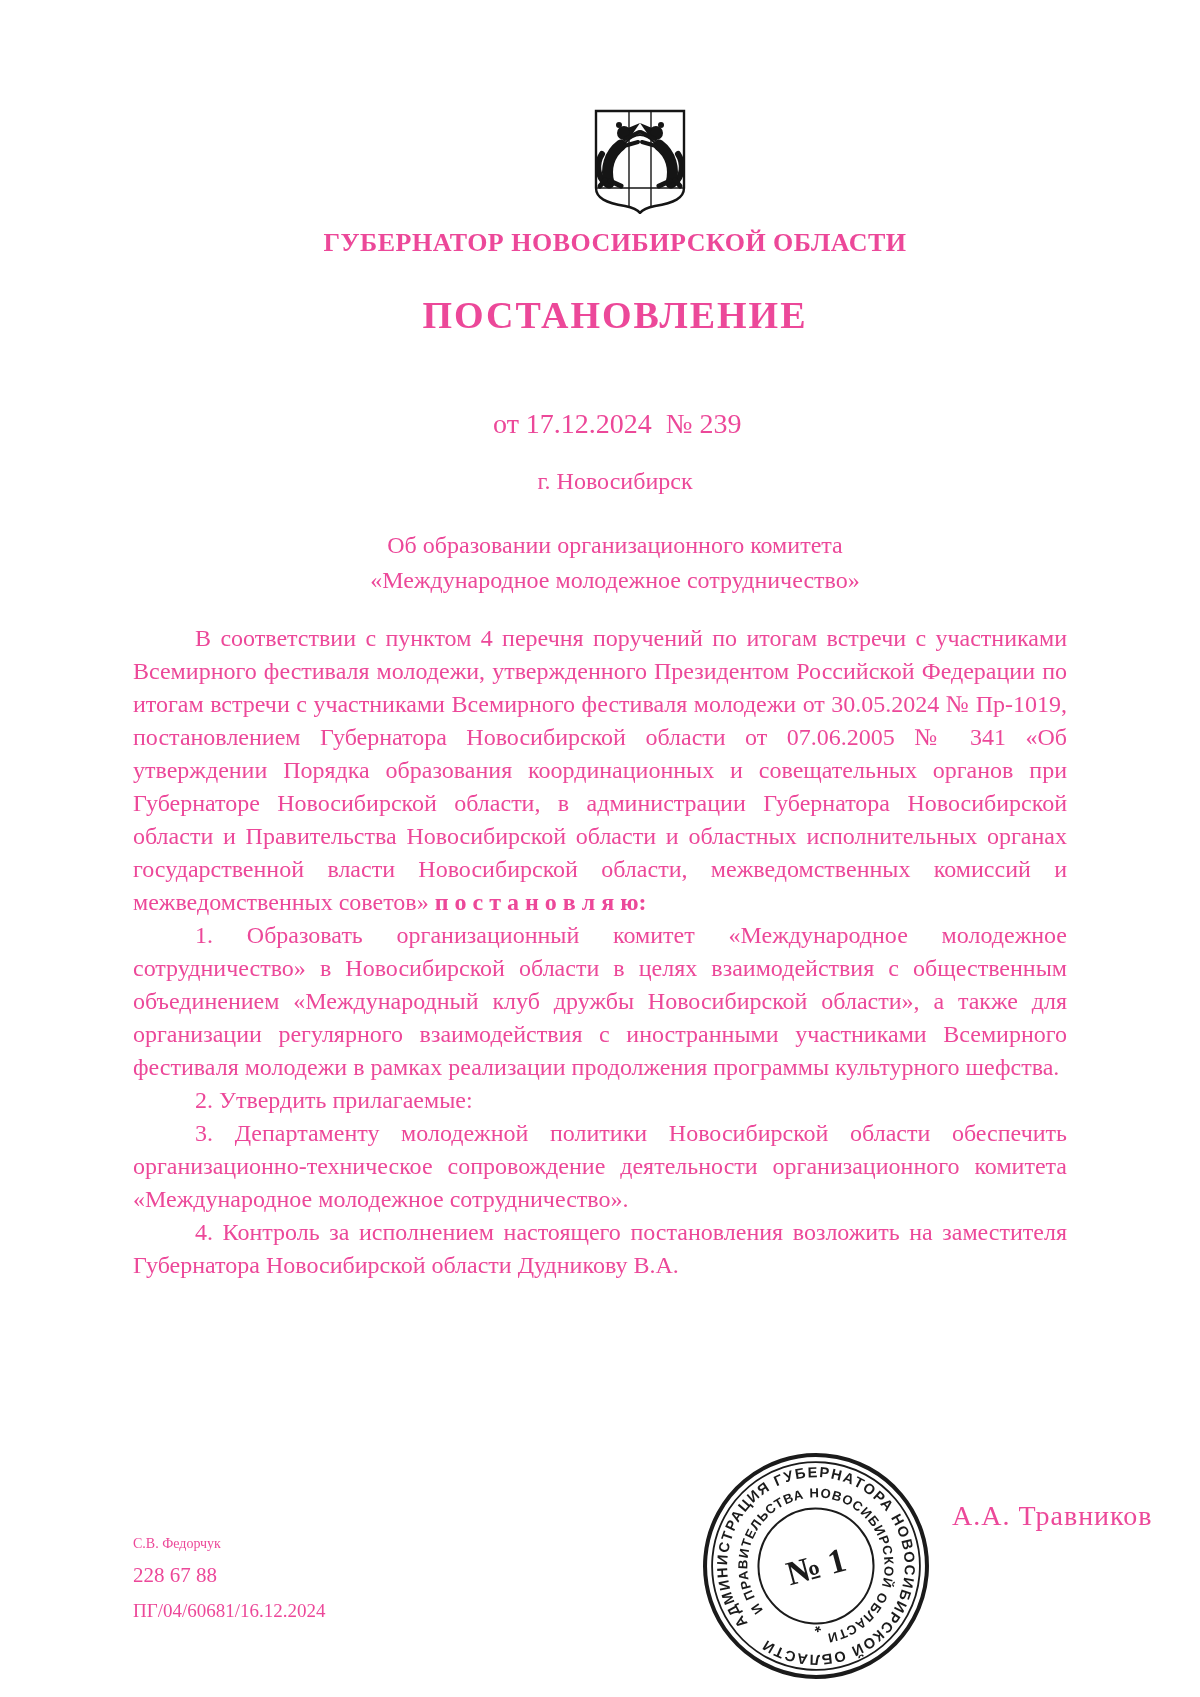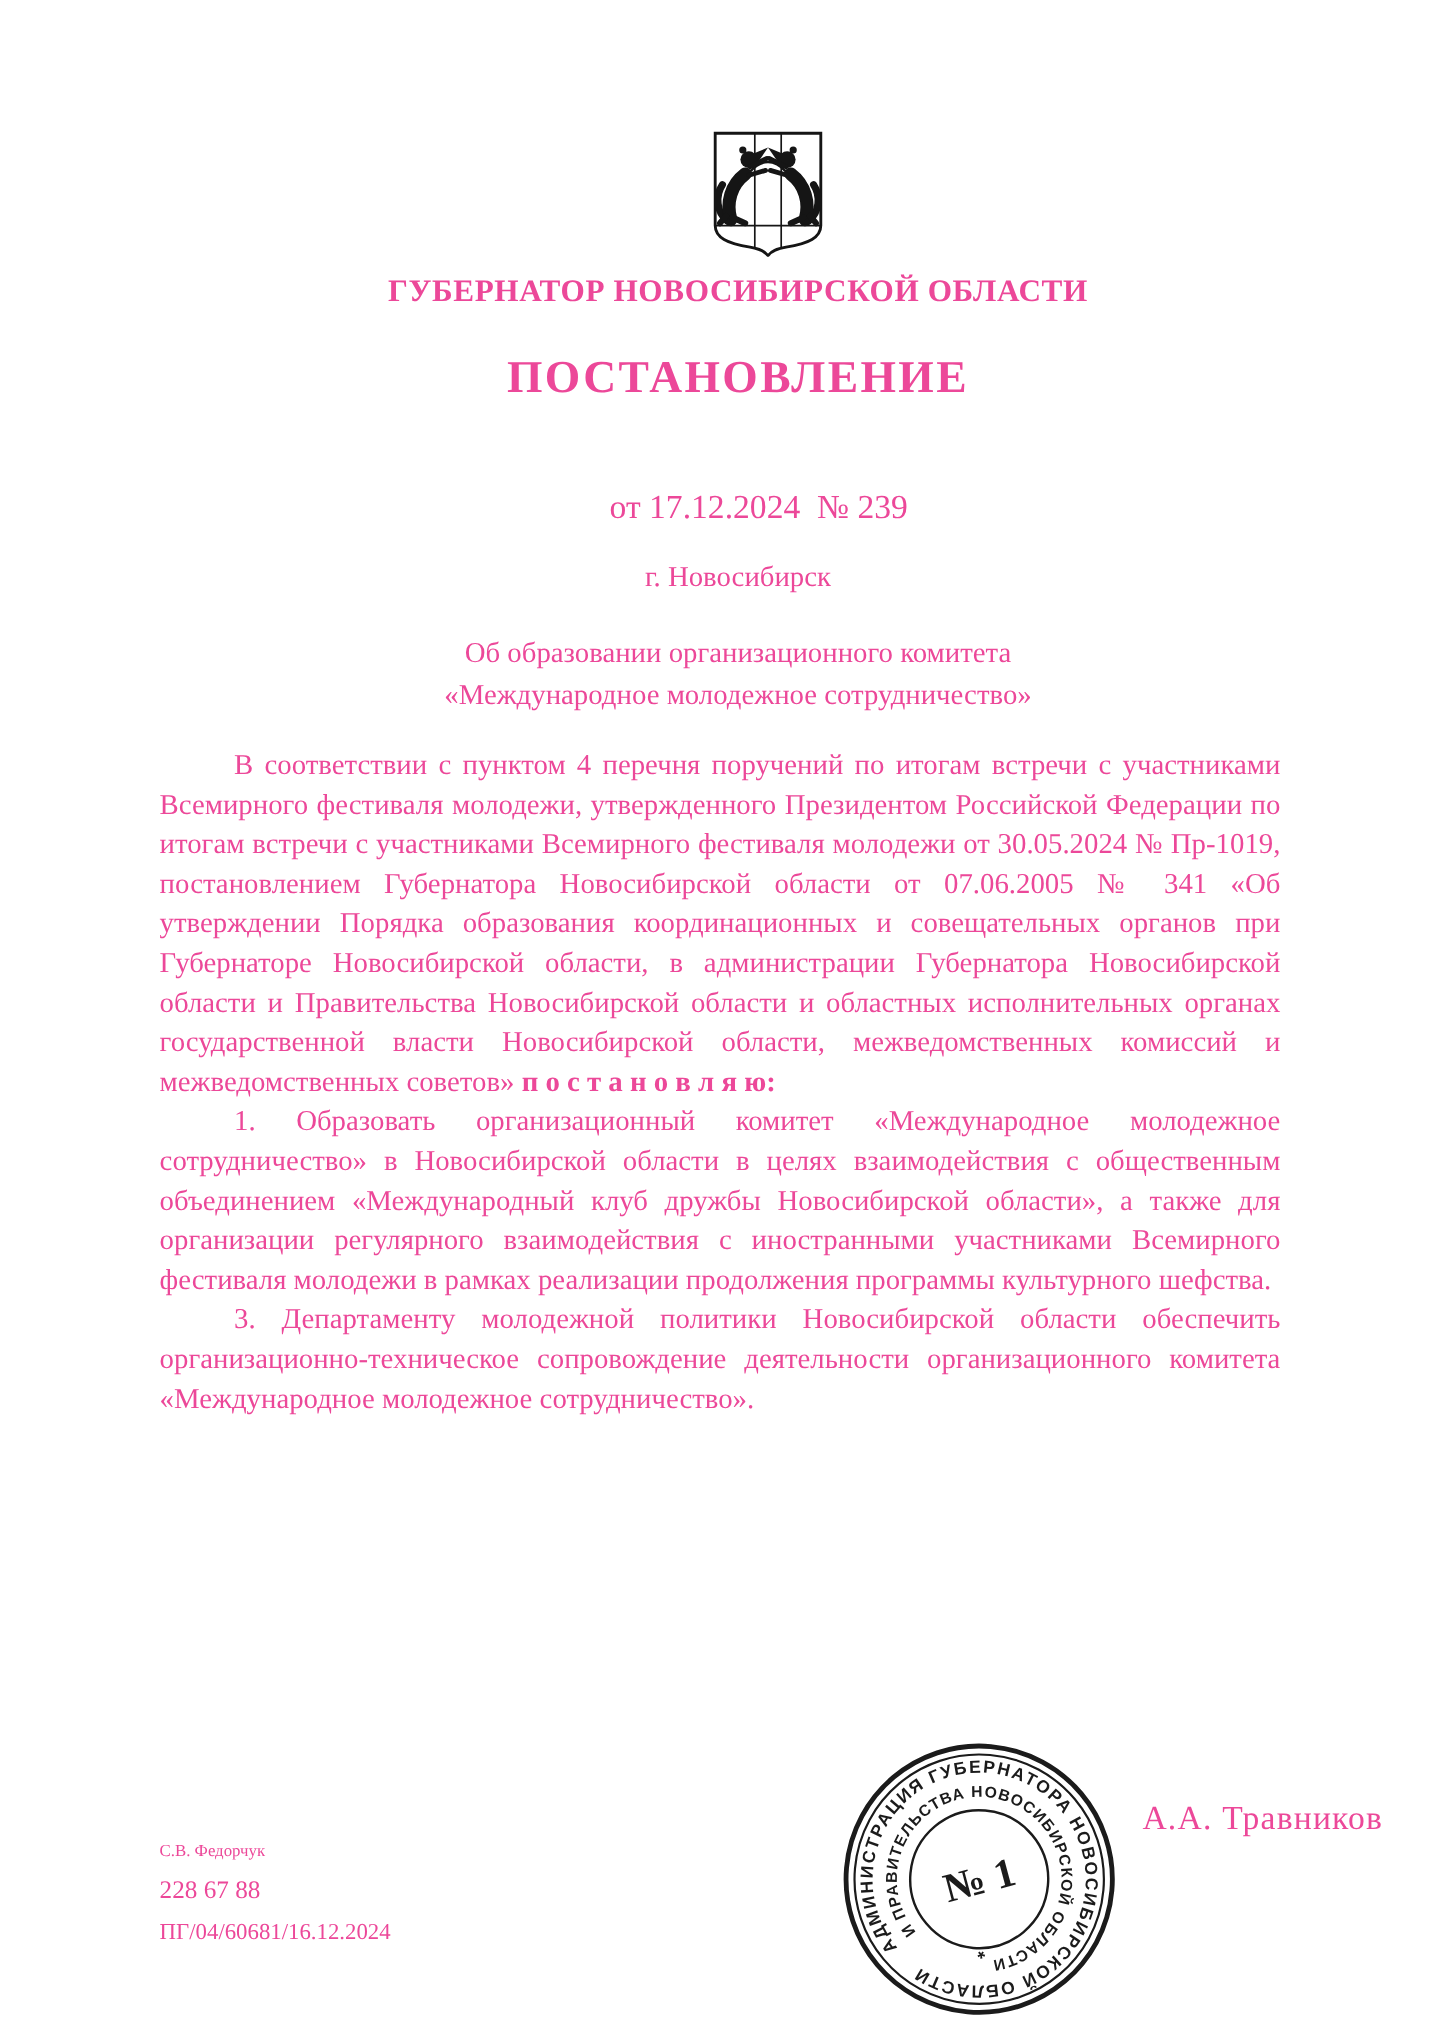--- a/index.html
+++ b/index.html
@@ -10,21 +10,21 @@
     background:#ffffff;
     font-family:"Liberation Serif","DejaVu Serif",serif;
     color:#ec4899;
     overflow:hidden;
     padding-left:20px;
   }
   .abs{position:absolute;}
   .centered{left:15px;width:1200px;text-align:center;}
   .org-header{top:228px;font-size:26px;font-weight:bold;letter-spacing:.5px;}
   .doc-type{top:293px;font-size:38px;font-weight:bold;letter-spacing:2px;}
-  .date-line{top:408px;left:508px;font-size:28px;font-family:Liberation Serif, serif;}
+  .date-line{top:408px;left:493px;font-size:28px;font-family:Liberation Serif, serif;}
   .city{top:468px;font-size:24px;}
   .subject{top:528px;font-size:24px;line-height:35px;}
   .body-text{
     top:622px;left:133px;width:934px;
     font-size:24px;line-height:33px;
     text-align:justify;
   }
   .body-text p{margin:0;text-indent:62px;}
   .resolve{font-weight:bold;}
   .signature{top:1500px;left:952px;font-size:28px;letter-spacing:1px;}
@@ -69,21 +69,23 @@
   <div class="abs date-line">от 17.12.2024&nbsp; № 239</div>
   <div class="abs centered city">г. Новосибирск</div>
   <div class="abs centered subject">
     <div>Об образовании организационного комитета</div>
     <div>«Международное молодежное сотрудничество»</div>
   </div>
 
   <div class="abs body-text">
     <p><span>В соответствии с пунктом 4 перечня поручений по итогам встречи с участниками Всемирного фестиваля молодежи, утвержденного Президентом Российской Федерации по итогам встречи с участниками Всемирного фестиваля молодежи от&nbsp;30.05.2024 №&nbsp;Пр-1019, постановлением Губернатора Новосибирской области от&nbsp;07.06.2005 №&nbsp;341 «Об утверждении Порядка образования координационных и совещательных органов при Губернаторе Новосибирской области, в администрации Губернатора Новосибирской области и Правительства Новосибирской области и областных исполнительных органах государственной власти Новосибирской области, межведомственных комиссий и межведомственных советов» </span><span class="resolve">п о с т а н о в л я ю:</span></p>
     <p>1.&nbsp;Образовать организационный комитет «Международное молодежное сотрудничество» в Новосибирской области в целях взаимодействия с общественным объединением «Международный клуб дружбы Новосибирской области», а также для организации регулярного взаимодействия с иностранными участниками Всемирного фестиваля молодежи в рамках реализации продолжения программы культурного шефства.</p>
+    <p>2.&nbsp;Утвердить прилагаемые:</p>
     <p>3.&nbsp;Департаменту молодежной политики Новосибирской области обеспечить организационно-техническое сопровождение деятельности организационного комитета «Международное молодежное сотрудничество».</p>
+    <p>4.&nbsp;Контроль за исполнением настоящего постановления возложить на заместителя Губернатора Новосибирской области Дудникову В.А.</p>
   </div>
 
   <div class="abs stamp">
     <svg width="232" height="232" viewBox="0 0 230 230">
       <defs>
         <path id="st-outer" d="M 27,115 A 88,88 0 0 1 203,115 A 88,88 0 0 1 27,115"></path>
         <path id="st-inner" d="M 47,115 A 68,68 0 0 1 183,115 A 68,68 0 0 1 47,115"></path>
       </defs>
       <g transform="rotate(-40 115 115)" fill="#1b1b1b">
         <circle cx="115" cy="115" r="110" fill="none" stroke="#1b1b1b" stroke-width="4"></circle>

